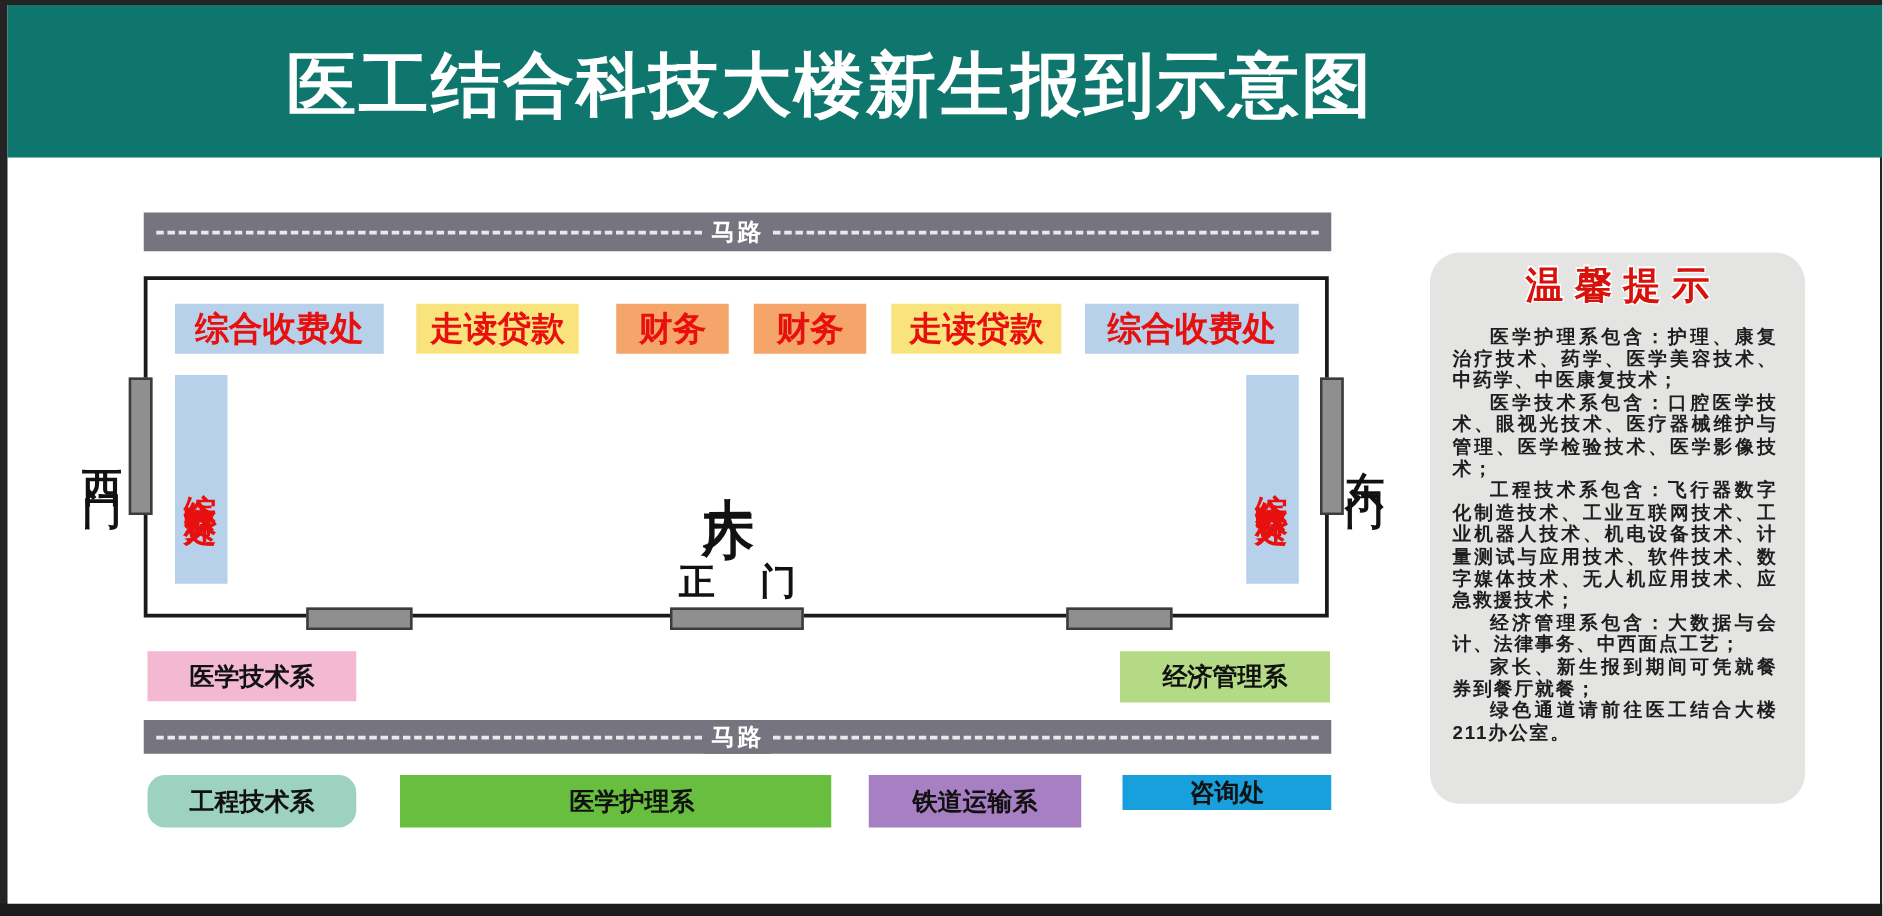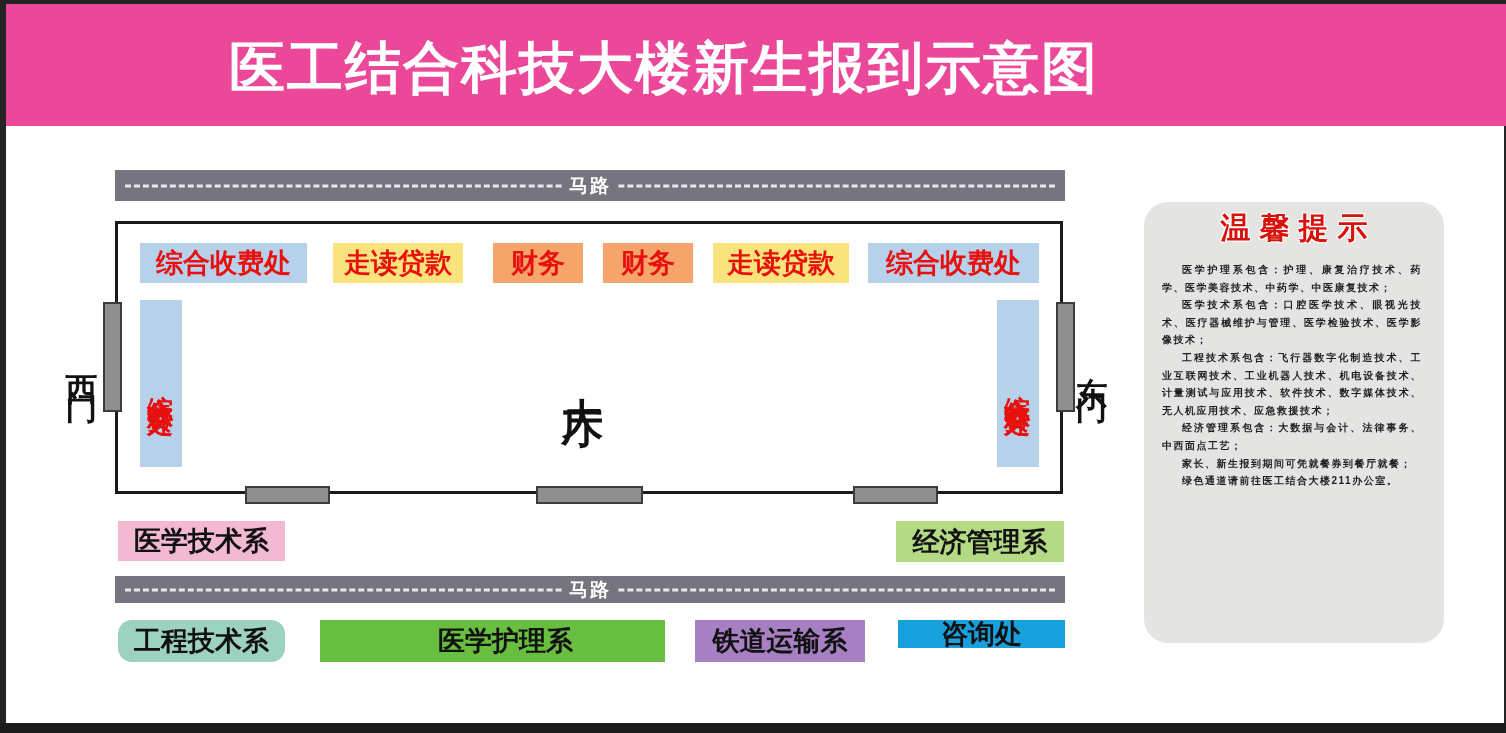--- a/index.html
+++ b/index.html
@@ -95,21 +95,21 @@
     display: flex; align-items: flex-start; justify-content: center;
     writing-mode: vertical-rl; text-orientation: upright;
     color: #111; font-weight: bold; font-size: 32px; letter-spacing: 13px;
   }
   .gate-west { left: 68px; }
   .gate-east { left: 1078px; }
 
   
   .dept {
     position: absolute; display: flex; align-items: center; justify-content: center;
-    color: #111; font-weight: bold; font-size: 27px; white-space: nowrap;
+    color: #111; font-weight: bold; font-size: 20px; white-space: nowrap;
   }
   .dept.med-tech { left: 118px; top: 521px; width: 167px; height: 40px; }
   .dept.econ     { left: 896px; top: 521px; width: 168px; height: 41px; }
   .dept.eng      { left: 118px; top: 620px; width: 167px; height: 42px; border-radius: 14px; }
   .dept.nursing  { left: 320px; top: 620px; width: 345px; height: 42px; padding-left: 26px; }
   .dept.railway  { left: 695px; top: 620px; width: 170px; height: 42px; }
   .dept.consult  { left: 898px; top: 620px; width: 167px; height: 28px; }
 
   
   .tips-panel {
@@ -117,36 +117,36 @@
     background: #e4e4e3; border-radius: 24px; overflow: hidden;
   }
   .tips-title {
     margin-top: 6px; text-align: center;
     color: #d8120b; font-size: 30px; font-weight: bold; letter-spacing: 9px;
     text-indent: 9px;
     text-shadow: 1px 1px 0 #ffffff, -1px -1px 0 #ffffff, 1px -1px 0 #ffffff, -1px 1px 0 #ffffff;
   }
   .tips-body {
     padding: 12px 22px 0 18px;
-    font-size: 10px; line-height: 17.6px; letter-spacing: 1.5px;
+    font-size: 15px; line-height: 17.6px; letter-spacing: 1.5px;
     font-weight: bold; color: #1e1e1e; text-align: justify;
   }
   .tips-body p { margin: 0; text-indent: 2em; }
 </style>
 </head>
 <body>
 
 <div id="page">
 
   <div class="frame frame-top"></div>
   <div class="frame frame-left"></div>
   <div class="frame frame-right"></div>
   <div class="frame frame-bottom"></div>
 
-  <div class="banner" style="background-color: #ec4899;">
+  <div class="banner" style="background-color: #0f766e;">
     <div class="banner-title">医工结合科技大楼新生报到示意图</div>
   </div>
 
   <div class="road road-top" style="background-color: rgb(118, 116, 126);">
     <span class="road-label" style="background-color: rgb(118, 116, 126);">马路</span>
   </div>
 
   <div class="building"></div>
 
   <div class="office t1" style="background-color: rgb(184, 209, 234);">综合收费处</div>
@@ -159,20 +159,21 @@
   <div class="office-vert left" style="background-color: rgb(184, 209, 234);">综合收费处</div>
   <div class="office-vert right" style="background-color: rgb(184, 209, 234);">综合收费处</div>
 
   <div class="door door-west"></div>
   <div class="door door-east"></div>
   <div class="door door-b-left"></div>
   <div class="door door-b-center"></div>
   <div class="door door-b-right"></div>
 
   <div class="hall-label">大厅</div>
+  <div class="main-gate-label">正 门</div>
   <div class="side-gate-label gate-west">西门</div>
   <div class="side-gate-label gate-east">东门</div>
 
   <div class="dept med-tech" style="background-color: rgb(243, 185, 211);">医学技术系</div>
   <div class="dept econ" style="background-color: rgb(180, 218, 134);">经济管理系</div>
 
   <div class="road road-bottom" style="background-color: rgb(118, 116, 126);">
     <span class="road-label" style="background-color: rgb(118, 116, 126);">马路</span>
   </div>
 

